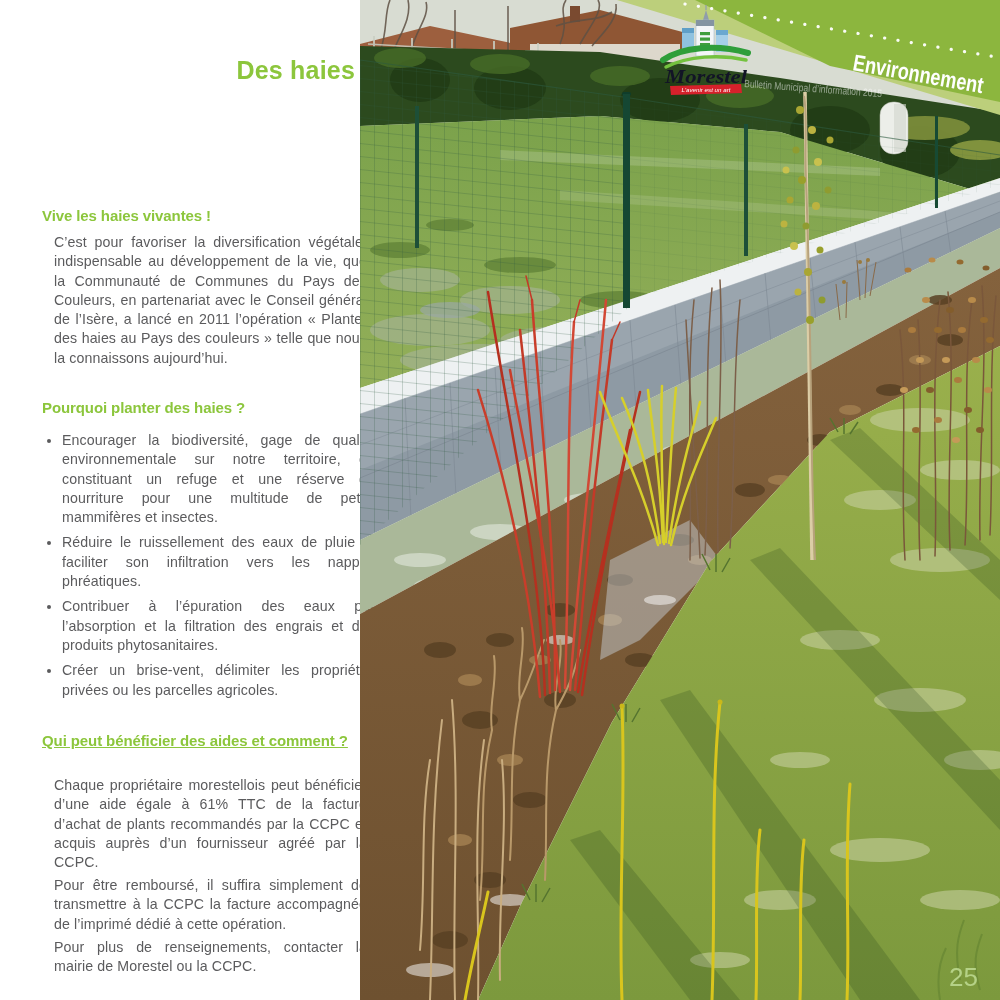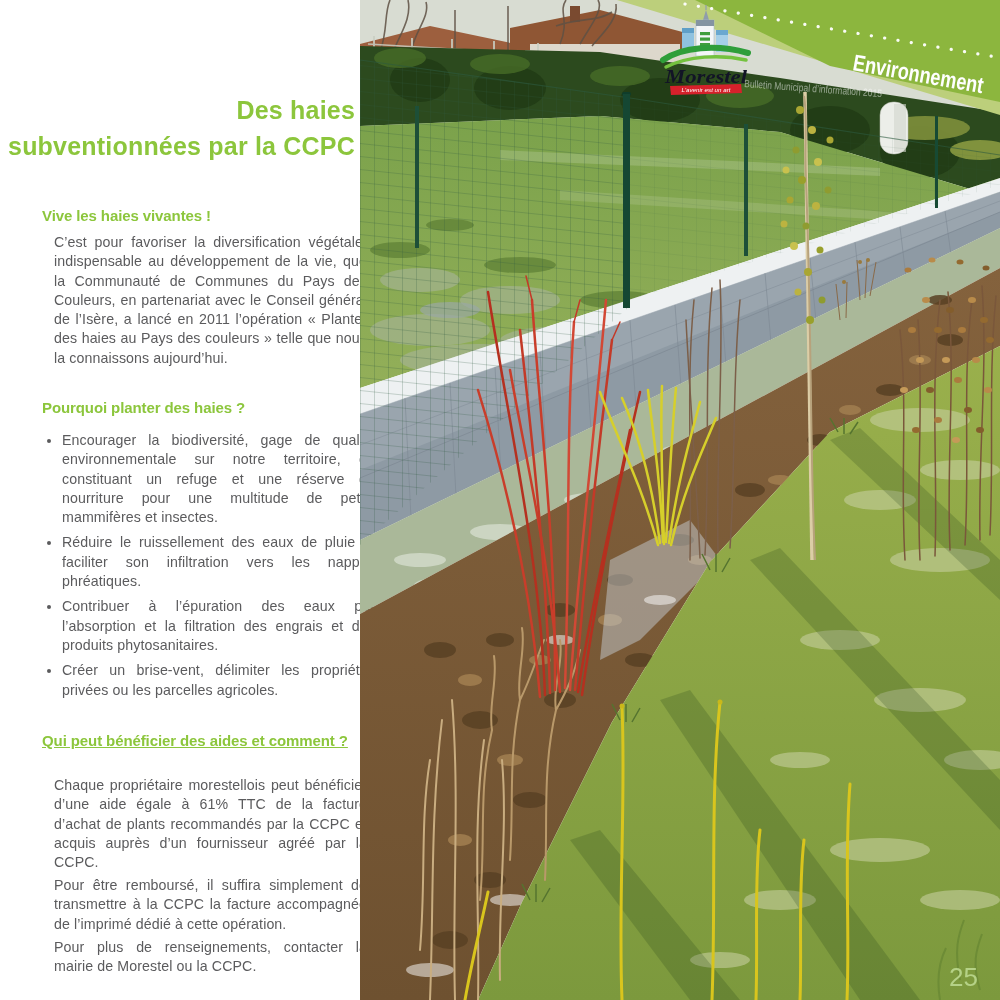--- a/index.html
+++ b/index.html
@@ -1,20 +1,20 @@
 <!DOCTYPE html>
 <html><head>
 <meta charset="utf-8">
 <style>
   html,body{margin:0;padding:0;background:#fff;}
   .page{position:relative;width:1000px;height:1000px;background:#ffffff;overflow:hidden;
         font-family:"Liberation Sans",sans-serif;}
   .left-col{position:absolute;left:0;top:0;width:360px;height:1000px;}
   .title{position:absolute;left:0px;top:52px;width:355px;text-align:right;
-         color:#8cc63c;font-weight:bold;font-size:25px;line-height:36px;letter-spacing:.2px;margin-top:40px;}
+         color:#8cc63c;font-weight:bold;font-size:25px;line-height:36px;letter-spacing:.2px;}
   .title div{white-space:nowrap;}
   .h2{position:absolute;left:42px;width:318px;color:#8cc63c;font-weight:bold;
       font-size:15px;line-height:19px;white-space:nowrap;letter-spacing:-.1px;}
   .h-intro{top:186px;margin-top:20px;} .h-why{top:398px;} .h-who{top:731px;text-decoration:underline;}
   .body-text{position:absolute;left:42px;width:313px;font-size:14.2px;line-height:19.3px;
       text-align:justify;color:#5b5b5d;margin:12px;letter-spacing:.1px;}
   .p-intro{top:221px;} .p-who1{top:764px;} .p-who2{top:864px;} .p-who3{top:926px;}
   ul.bullets{position:absolute;left:42px;top:431px;width:313px;margin:0;padding:0 0 0 20px;
       list-style:disc outside;}
   ul.bullets li{font-size:14.2px;line-height:19.3px;text-align:justify;color:#5b5b5d;
@@ -26,21 +26,20 @@
 </style>
 </head>
 <body>
 
 <div class="page">
 
   <div class="left-col">
 
     <div class="title">
       <div>Des haies</div>
-      <div>subventionnées par la CCPC</div>
     </div>
 
     <div class="h2 h-intro">Vive les haies vivantes !</div>
     <p class="body-text p-intro">C’est pour favoriser la diversification végétale, indispensable au développement de la vie, que la Communauté de Communes du Pays des Couleurs, en partenariat avec le Conseil général de l’Isère, a lancé en 2011 l’opération « Planter des haies au Pays des couleurs » telle que nous la connaissons aujourd’hui.</p>
 
     <div class="h2 h-why">Pourquoi planter des haies ?</div>
     <ul class="bullets">
       <li>Encourager la biodiversité, gage de qualité environnementale sur notre territoire, en constituant un refuge et une réserve de nourriture pour une multitude de petits mammifères et insectes.</li>
       <li>Réduire le ruissellement des eaux de pluie et faciliter son infiltration vers les nappes phréatiques.</li>
       <li>Contribuer à l’épuration des eaux par l’absorption et la filtration des engrais et des produits phytosanitaires.</li>

